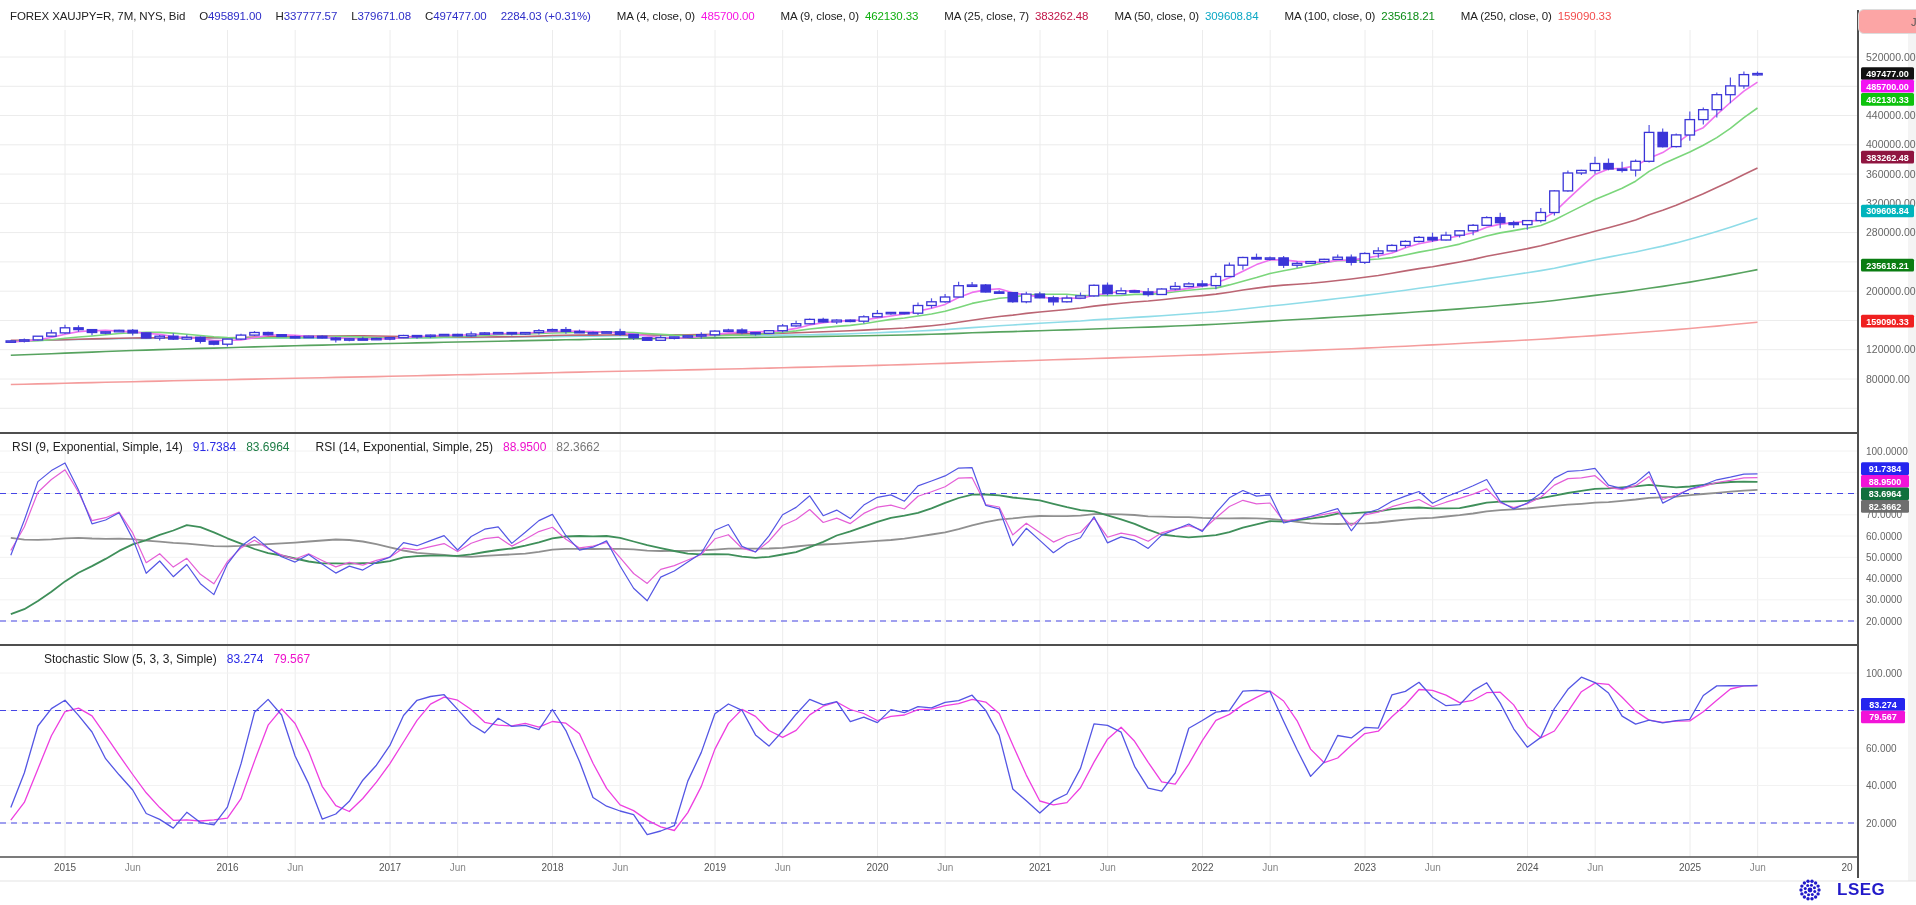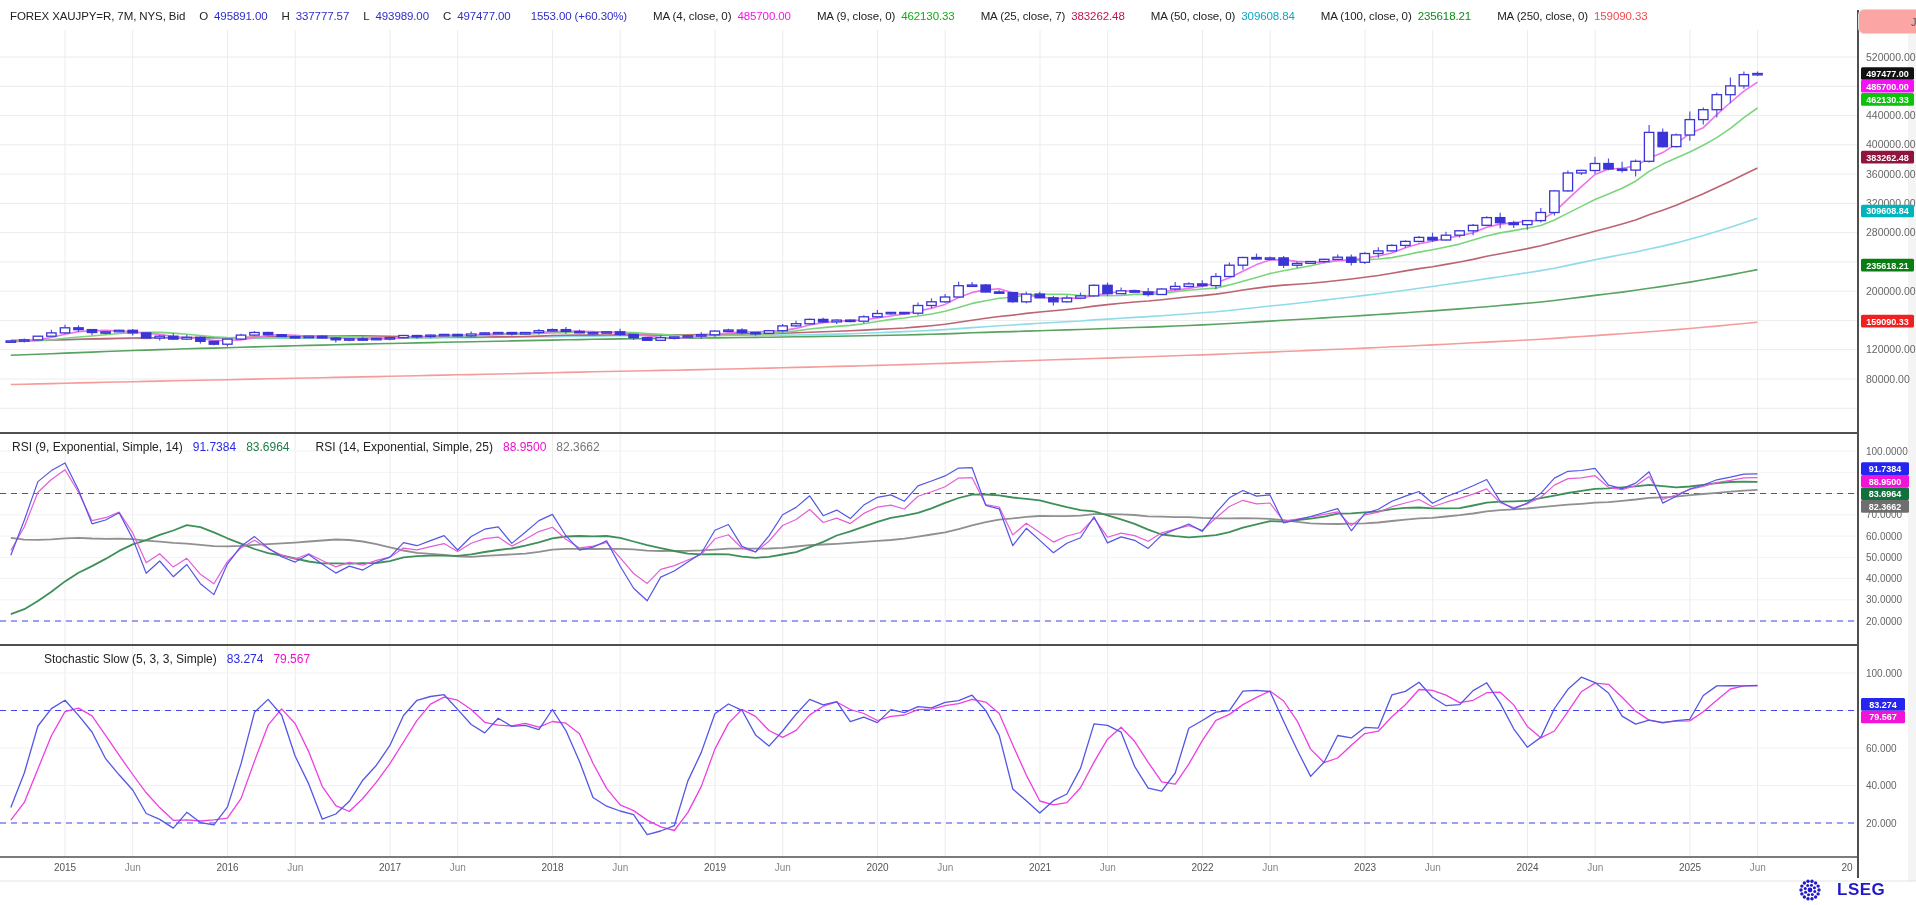--- a/index.html
+++ b/index.html
@@ -9,21 +9,21 @@
     -webkit-font-smoothing:antialiased;
   }
   #chart-svg{position:absolute;left:0;top:0;z-index:1;}
   .hdr{
     position:absolute;left:10px;top:6px;height:20px;z-index:3;
     display:flex;align-items:center;white-space:nowrap;
     font-size:11.5px;color:#222;letter-spacing:-0.1px;
   }
   .hdr .sep{width:14px}
   .hdr .sepw{width:26px}
-  .qv{color:#2e2ec8;padding-left:6px;}
+  .qv{color:#2e2ec8;}
   .qp{color:#222;}
   .ma-item{display:flex;align-items:center;}
   .ma-item .lbl{color:#222;margin-right:6px;}
   .panel-title{
     position:absolute;left:12px;z-index:3;display:flex;align-items:center;
     font-size:12px;color:#222;white-space:nowrap;
   }
   .panel-title .gap{width:10px}
   .panel-title .gapw{width:26px}
   .v-blue{color:#2a2ae6;font-weight:400;}
@@ -505,25 +505,25 @@
     </g>
   </svg>
 
 <div class="hdr">
   <span>FOREX XAUJPY=R, 7M, NYS, Bid</span>
   <span class="sep"></span>
   <span><span class="qp">O</span><span class="qv">495891.00</span></span>
   <span class="sep"></span>
   <span><span class="qp">H</span><span class="qv">337777.57</span></span>
   <span class="sep"></span>
-  <span><span class="qp">L</span><span class="qv">493989.00</span></span>
+  <span><span class="qp">L</span><span class="qv">379671.08</span></span>
   <span class="sep"></span>
   <span><span class="qp">C</span><span class="qv">497477.00</span></span>
   <span class="sep"></span>
-  <span class="qv">1553.00 (+60.30%)</span>
+  <span class="qv">2284.03 (+0.31%)</span>
   <span class="sepw"></span>
   <span id="ma-legend" style="display:flex;align-items:center;">
       <span class="ma-item">
         <span class="lbl">MA (4, close, 0)</span>
         <span style="color: rgb(247, 20, 227);">485700.00</span>
         <span style="width: 26px; display: inline-block;"></span>
       </span>
       <span class="ma-item">
         <span class="lbl">MA (9, close, 0)</span>
         <span style="color: rgb(15, 174, 15);">462130.33</span>

